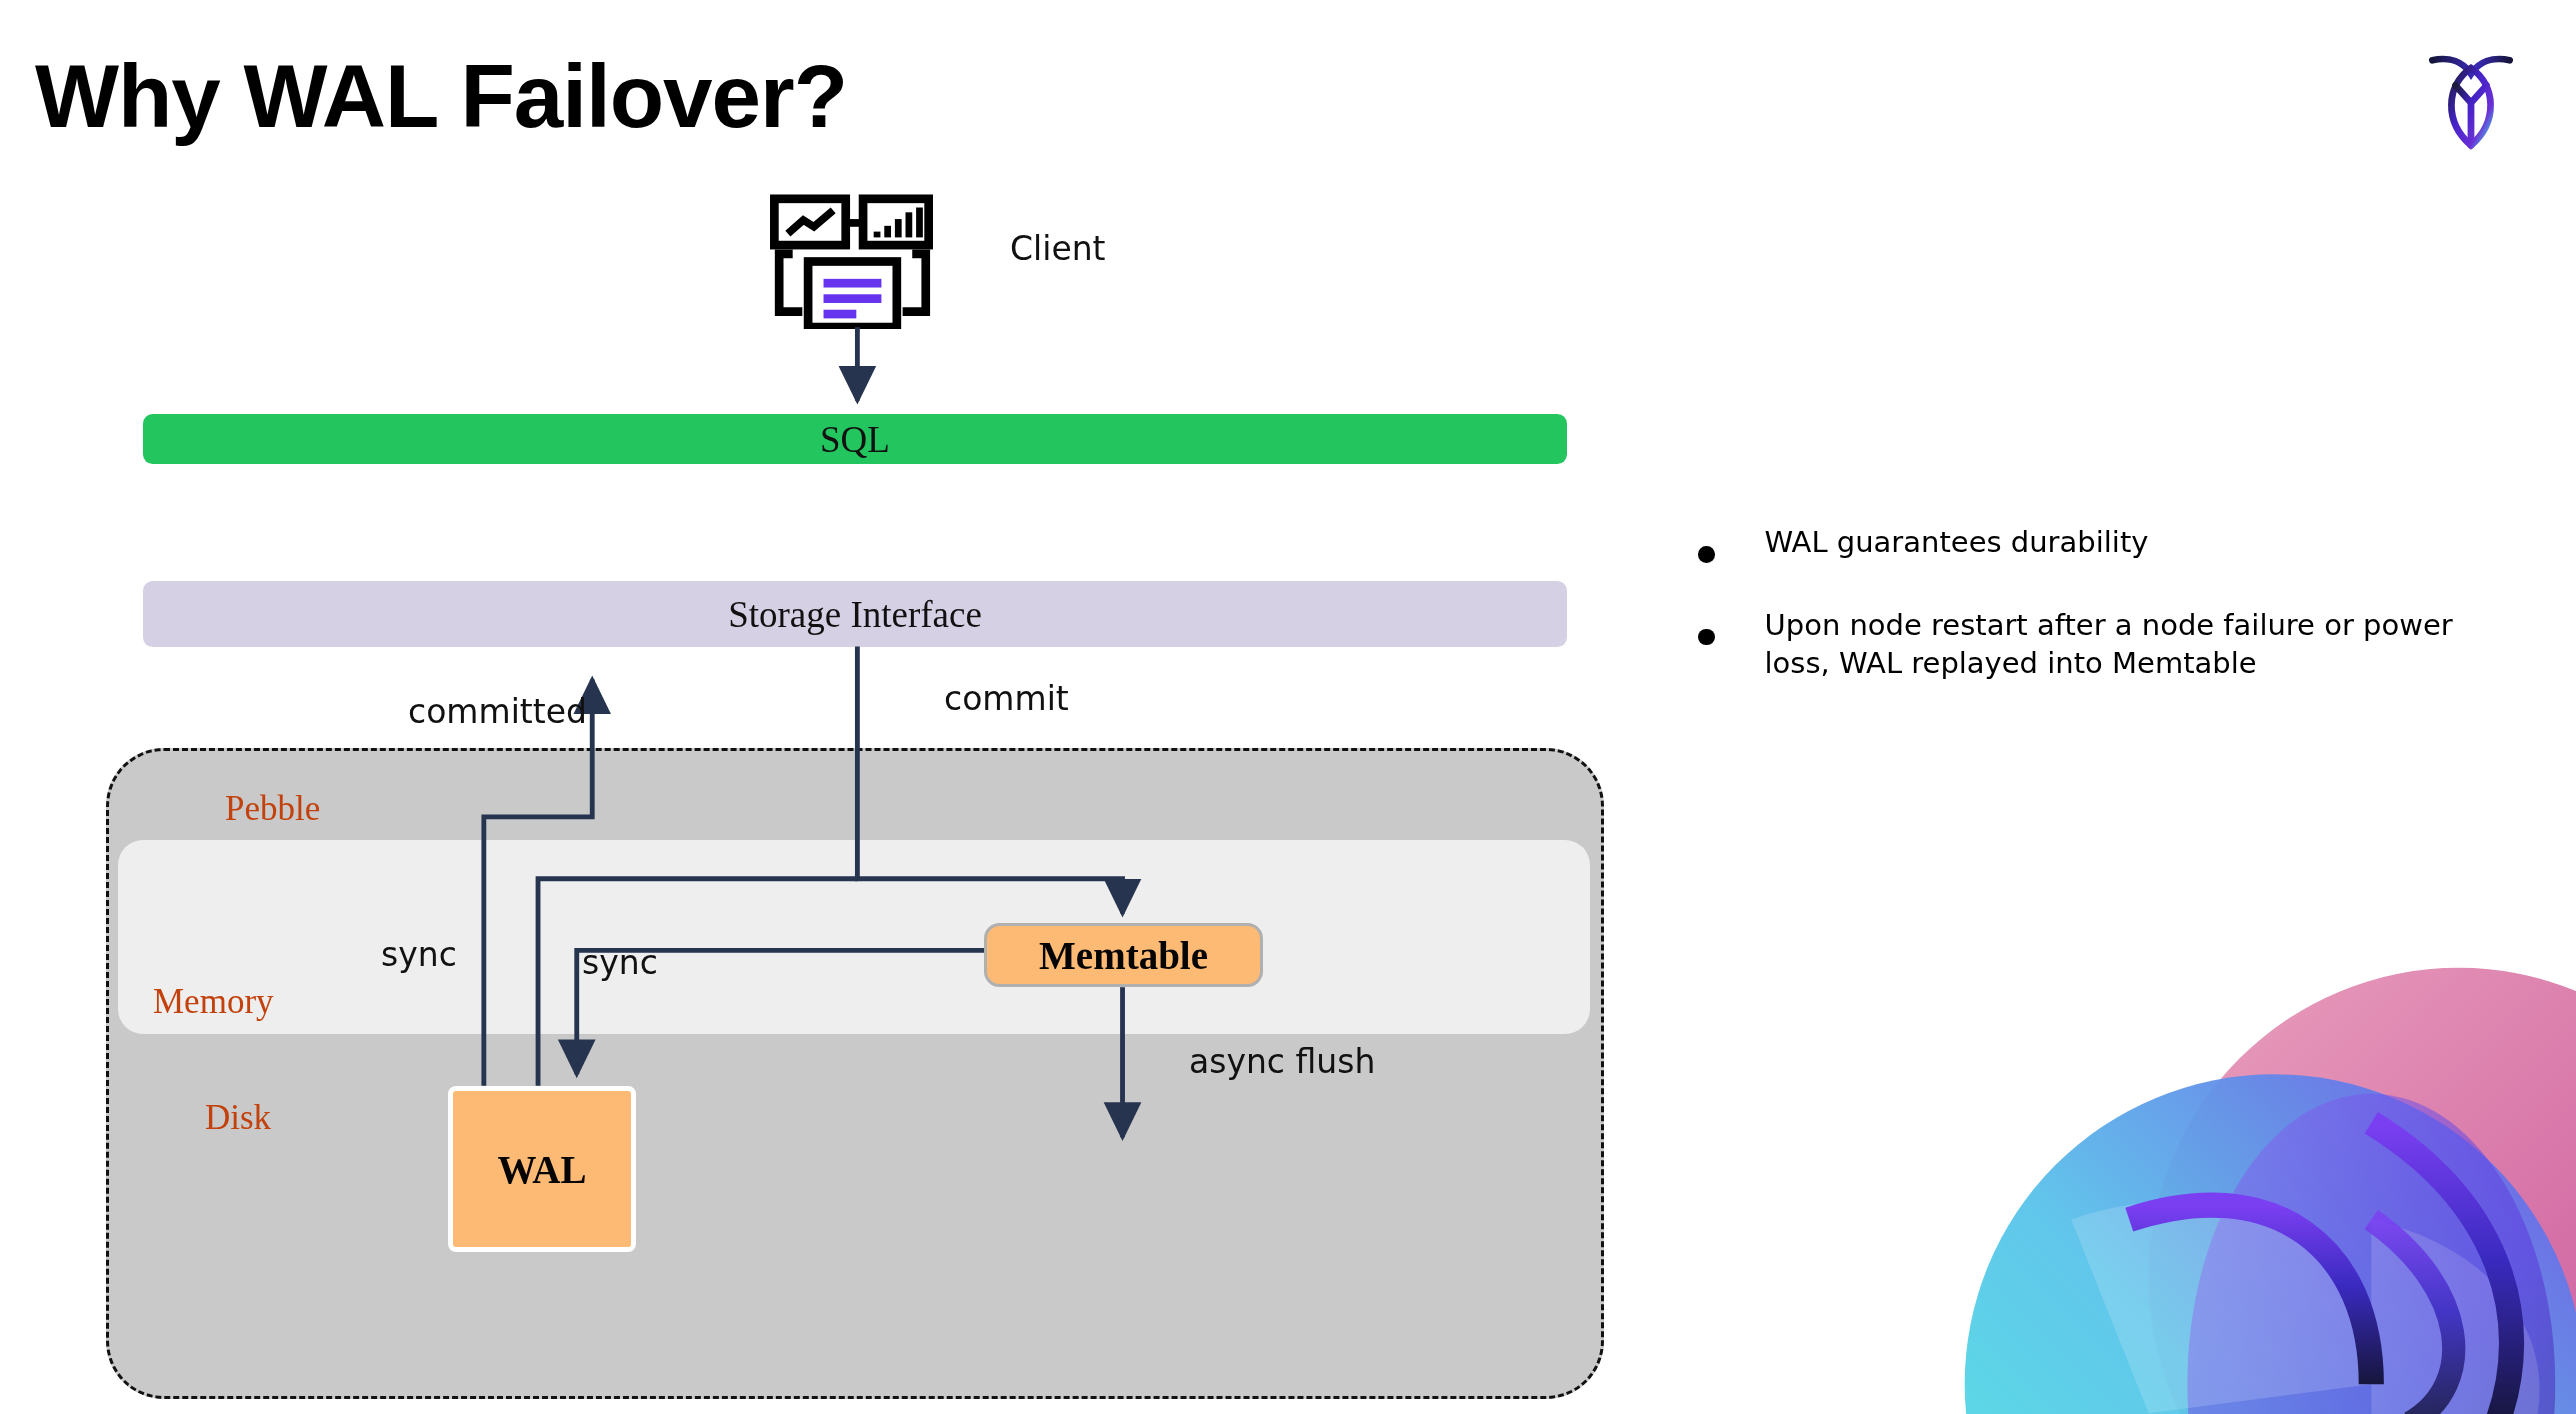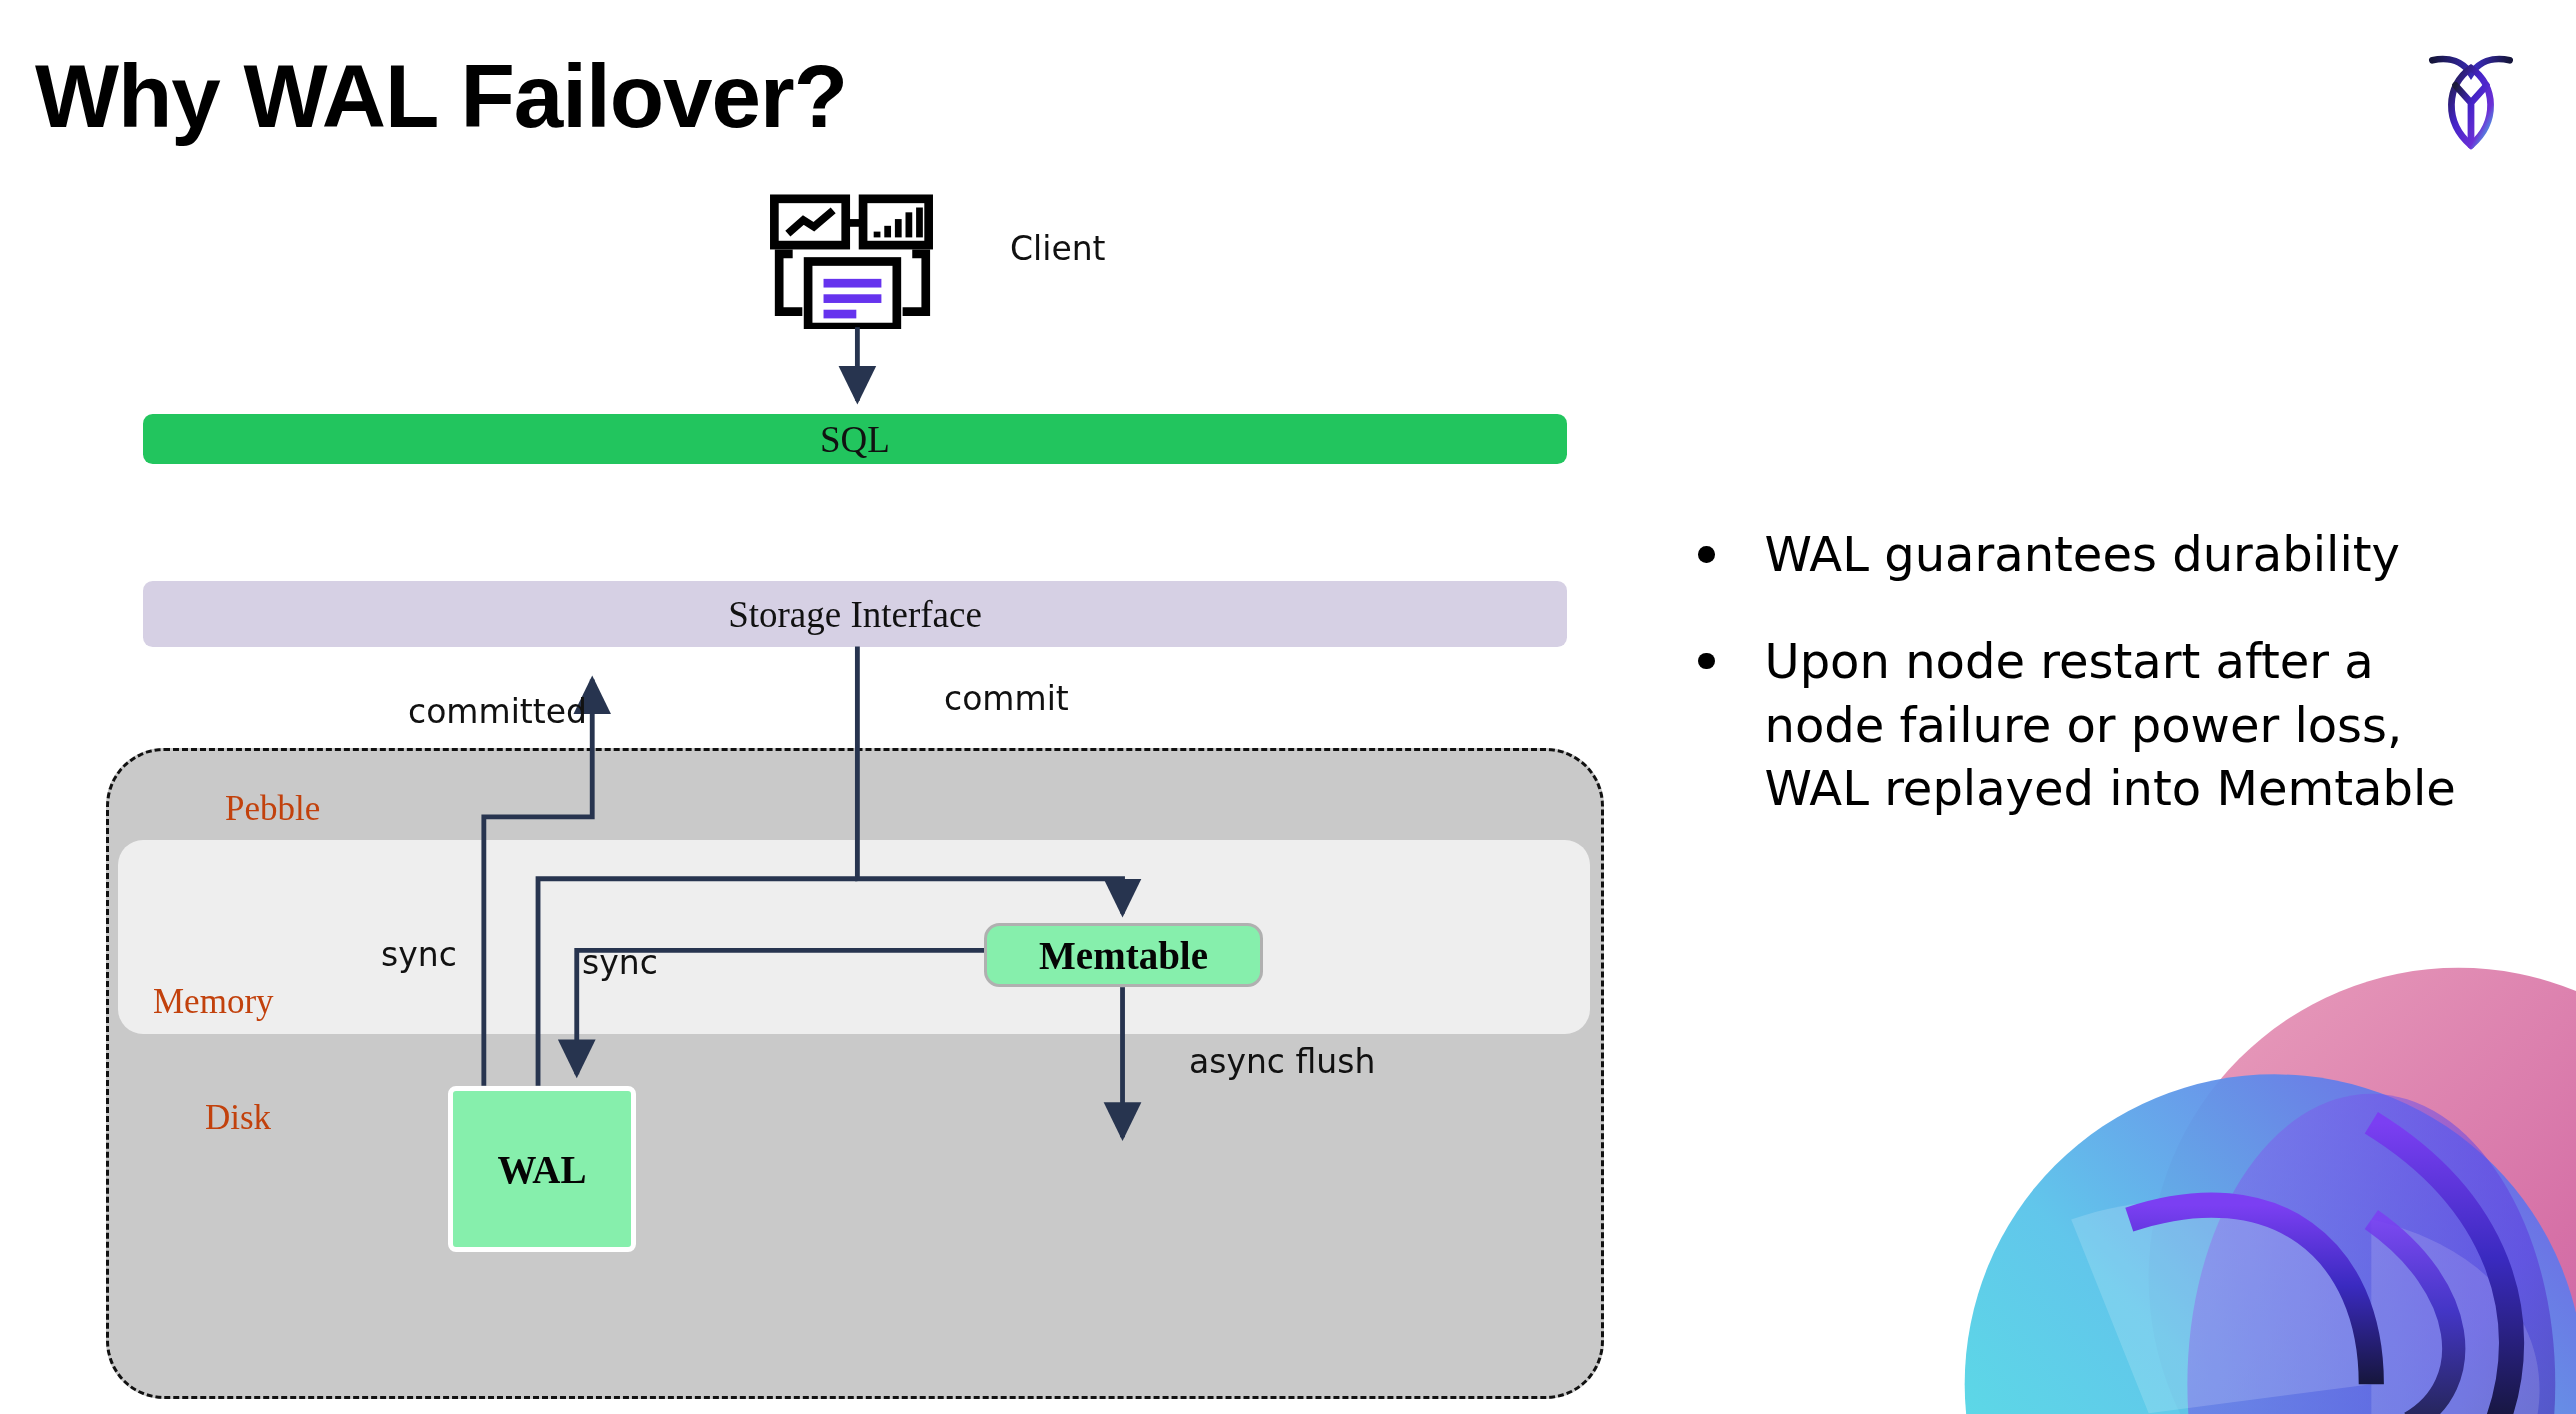--- a/index.html
+++ b/index.html
@@ -101,21 +101,21 @@
   #label-pebble { left: 225px; top: 789px; }
   #label-memory { left: 153px; top: 982px; }
   #label-disk   { left: 205px; top: 1098px; }
 
   
   .node-box {
     position: absolute;
     display: flex;
     align-items: center;
     justify-content: center;
-    background: #86efac;
+    background: #fdba74;
     border-radius: 15.5px;
     font-family: "Liberation Serif", serif;
     font-weight: bold;
     font-size: 39px;
     color: #050505;
   }
   #node-memtable {
     left: 984px; top: 923px;
     width: 279px; height: 64px;
     border: 3.9px solid #b0b0b0;
@@ -169,21 +169,21 @@
   .bullet-dot {
     flex: 0 0 auto;
     width: 16.5px; height: 16.5px;
     border-radius: 50%;
     background: #000000;
     margin-top: 23px;
     margin-right: 50px;
   }
   .bullet-text {
     font-family: "DejaVu Sans", sans-serif;
-    font-size: 48px;
+    font-size: 29px;
     line-height: 1.33;
     color: #000000;
   }
 </style>
 </head>
 <body>
 
 <div id="slide">
 
   <div id="title">Why WAL Failover?</div>

